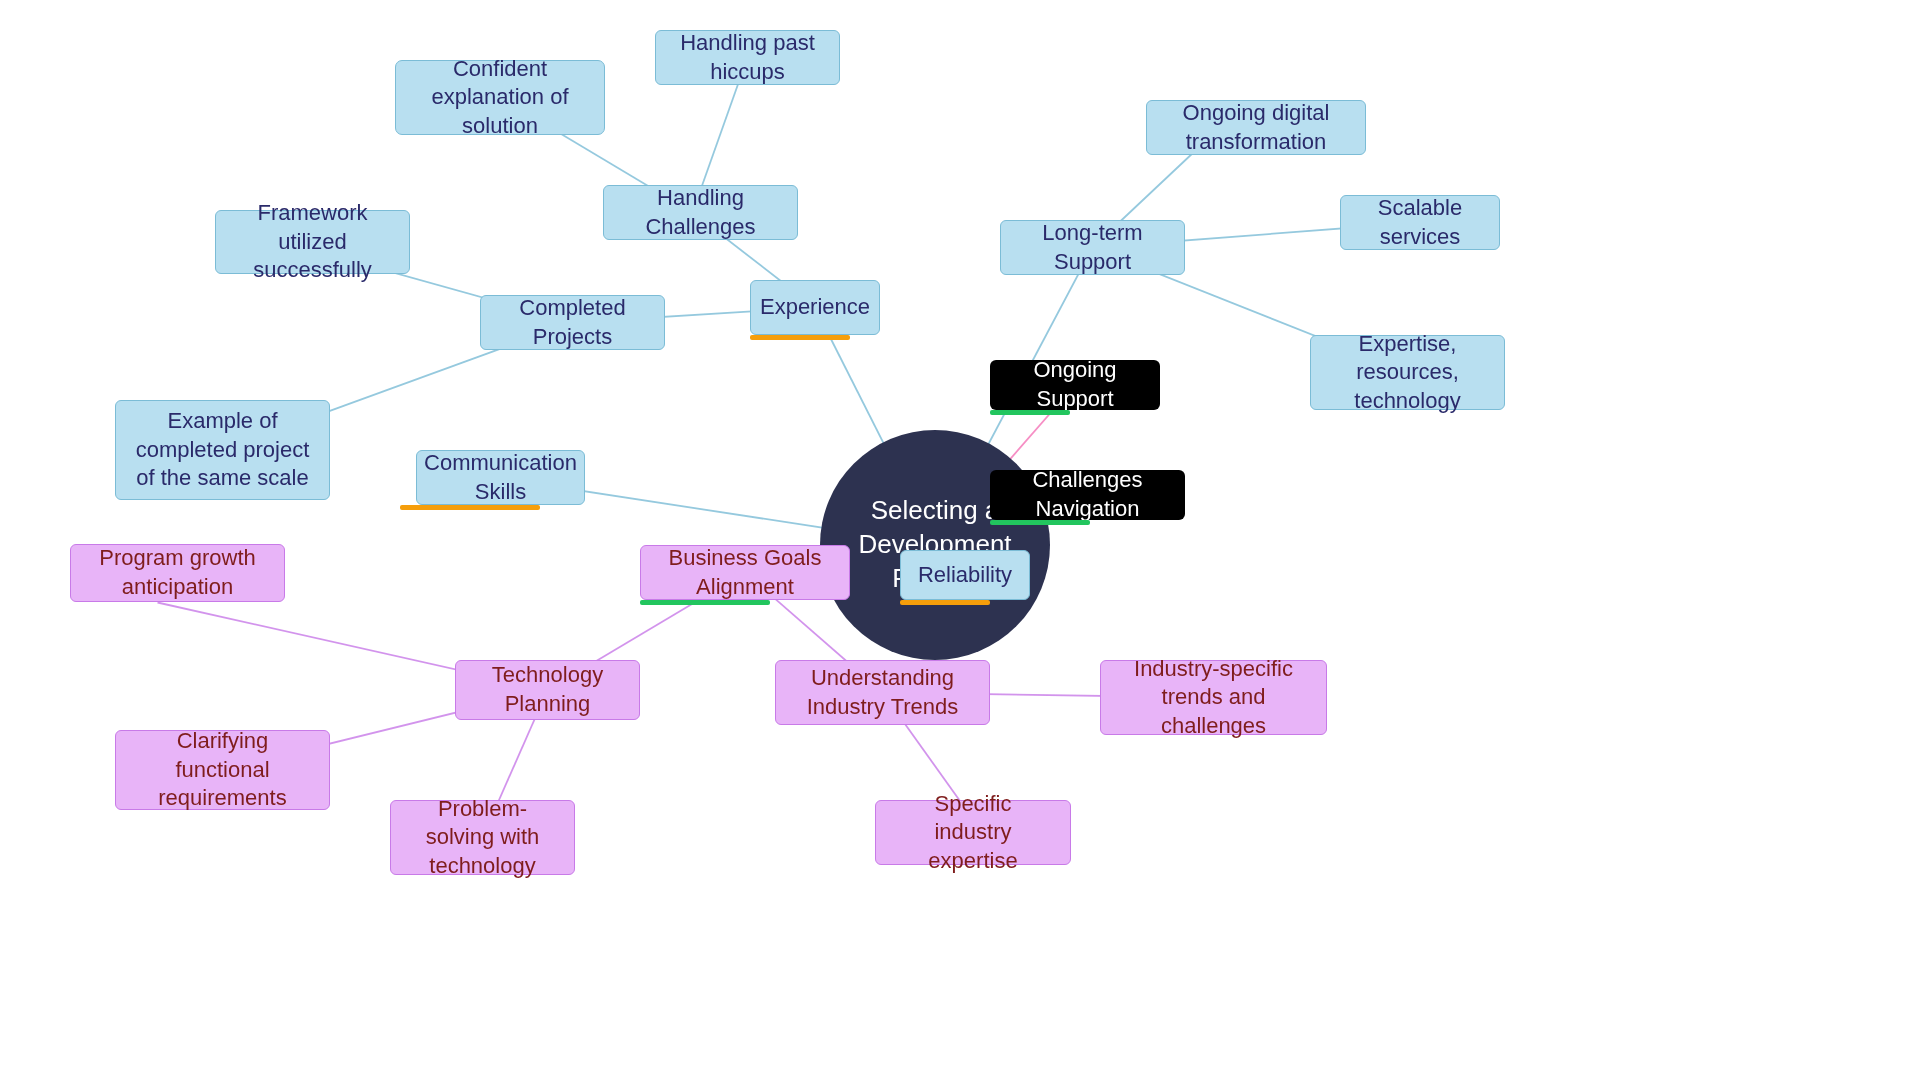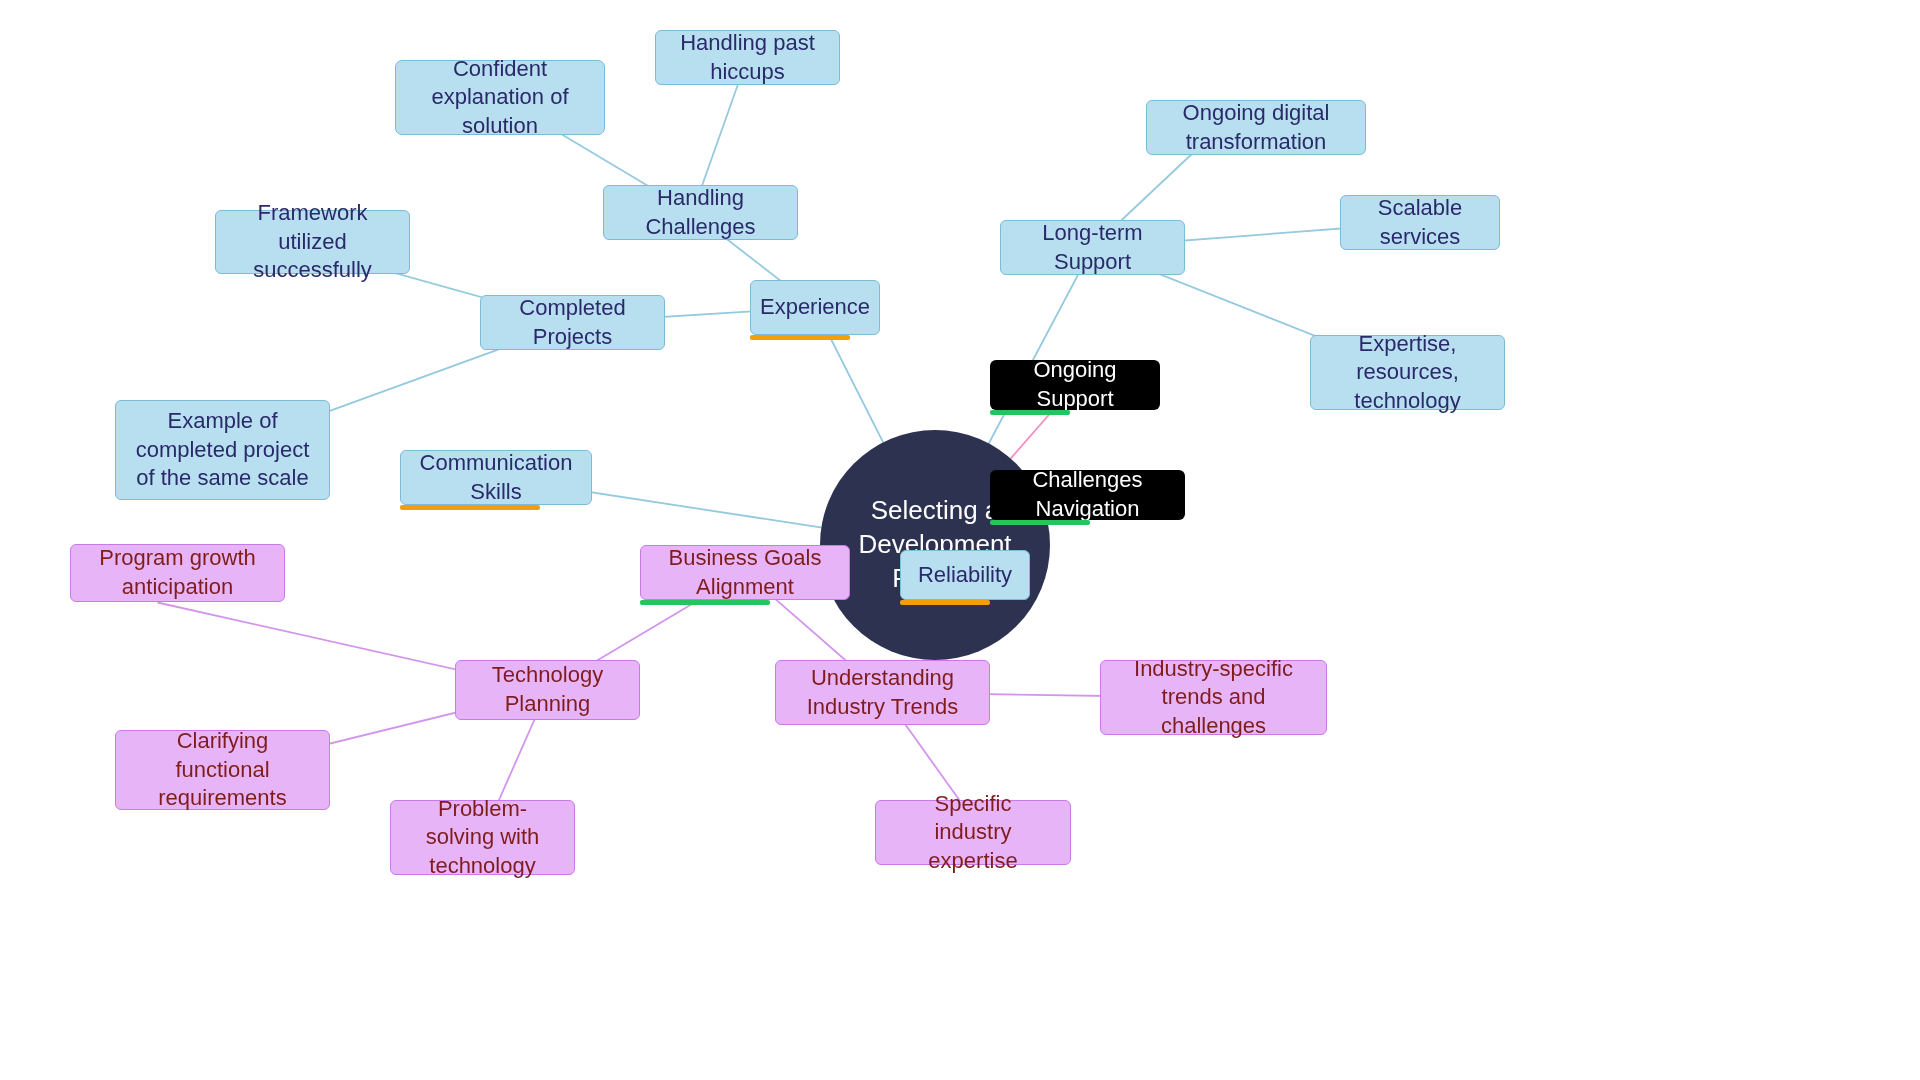--- a/index.html
+++ b/index.html
@@ -101,21 +101,21 @@
       <line x1="882.5" y1="692.5" x2="982.5" y2="832.5" stroke="#c87ae8" stroke-width="1.8" opacity="0.8"></line>
     </svg>
 <div class="node node-center" style="left: 820px; top: 430px; width: 230px; height: 230px;">Selecting a Development Partner</div>
     <div class="node node-blue" style="left: 750px; top: 280px; width: 130px; height: 55px;">Experience</div>
     <div class="node node-blue" style="left: 595px; top: 185px; width: 195px; height: 55px; margin-left: 8px;">Handling Challenges</div>
     <div class="node node-blue" style="left: 395px; top: 60px; width: 210px; height: 75px; border-radius: 7px;">Confident explanation of solution</div>
     <div class="node node-blue" style="left: 655px; top: 30px; width: 185px; height: 55px;">Handling past hiccups</div>
     <div class="node node-blue" style="left: 480px; top: 295px; width: 185px; height: 55px;">Completed Projects</div>
     <div class="node node-blue" style="left: 215px; top: 210px; width: 195px; height: 64px;">Framework utilized successfully</div>
     <div class="node node-blue" style="left: 115px; top: 400px; width: 215px; height: 100px;">Example of completed project of the same scale</div>
-    <div class="node node-blue" style="left: 400px; top: 450px; width: 192px; height: 55px;">Communication Skills</div>
+    <div class="node node-blue" style="left: 416px; top: 450px; width: 169px; height: 55px;">Communication Skills</div>
     <div class="node node-blue" style="left: 1000px; top: 220px; width: 185px; height: 55px;">Long-term Support</div>
     <div class="node node-blue" style="left: 1110px; top: 100px; width: 220px; height: 55px; margin-left: 36px;">Ongoing digital transformation</div>
     <div class="node node-blue" style="left: 1340px; top: 195px; width: 160px; height: 55px;">Scalable services</div>
     <div class="node node-blue" style="left: 1310px; top: 335px; width: 195px; height: 75px;">Expertise, resources, technology</div>
     <div class="node node-pink" style="left: 990px; top: 360px; width: 170px; height: 50px;">Ongoing Support</div>
     <div class="node node-pink" style="left: 990px; top: 470px; width: 195px; height: 50px;">Challenges Navigation</div>
     <div class="node node-blue" style="left: 900px; top: 550px; width: 130px; height: 50px;">Reliability</div>
     <div class="node node-purple" style="left: 640px; top: 545px; width: 210px; height: 55px;">Business Goals Alignment</div>
     <div class="node node-purple" style="left: 455px; top: 660px; width: 185px; height: 60px;">Technology Planning</div>
     <div class="node node-purple" style="left: 50px; top: 544px; width: 215px; height: 58px; margin-left: 20px;">Program growth anticipation</div>

